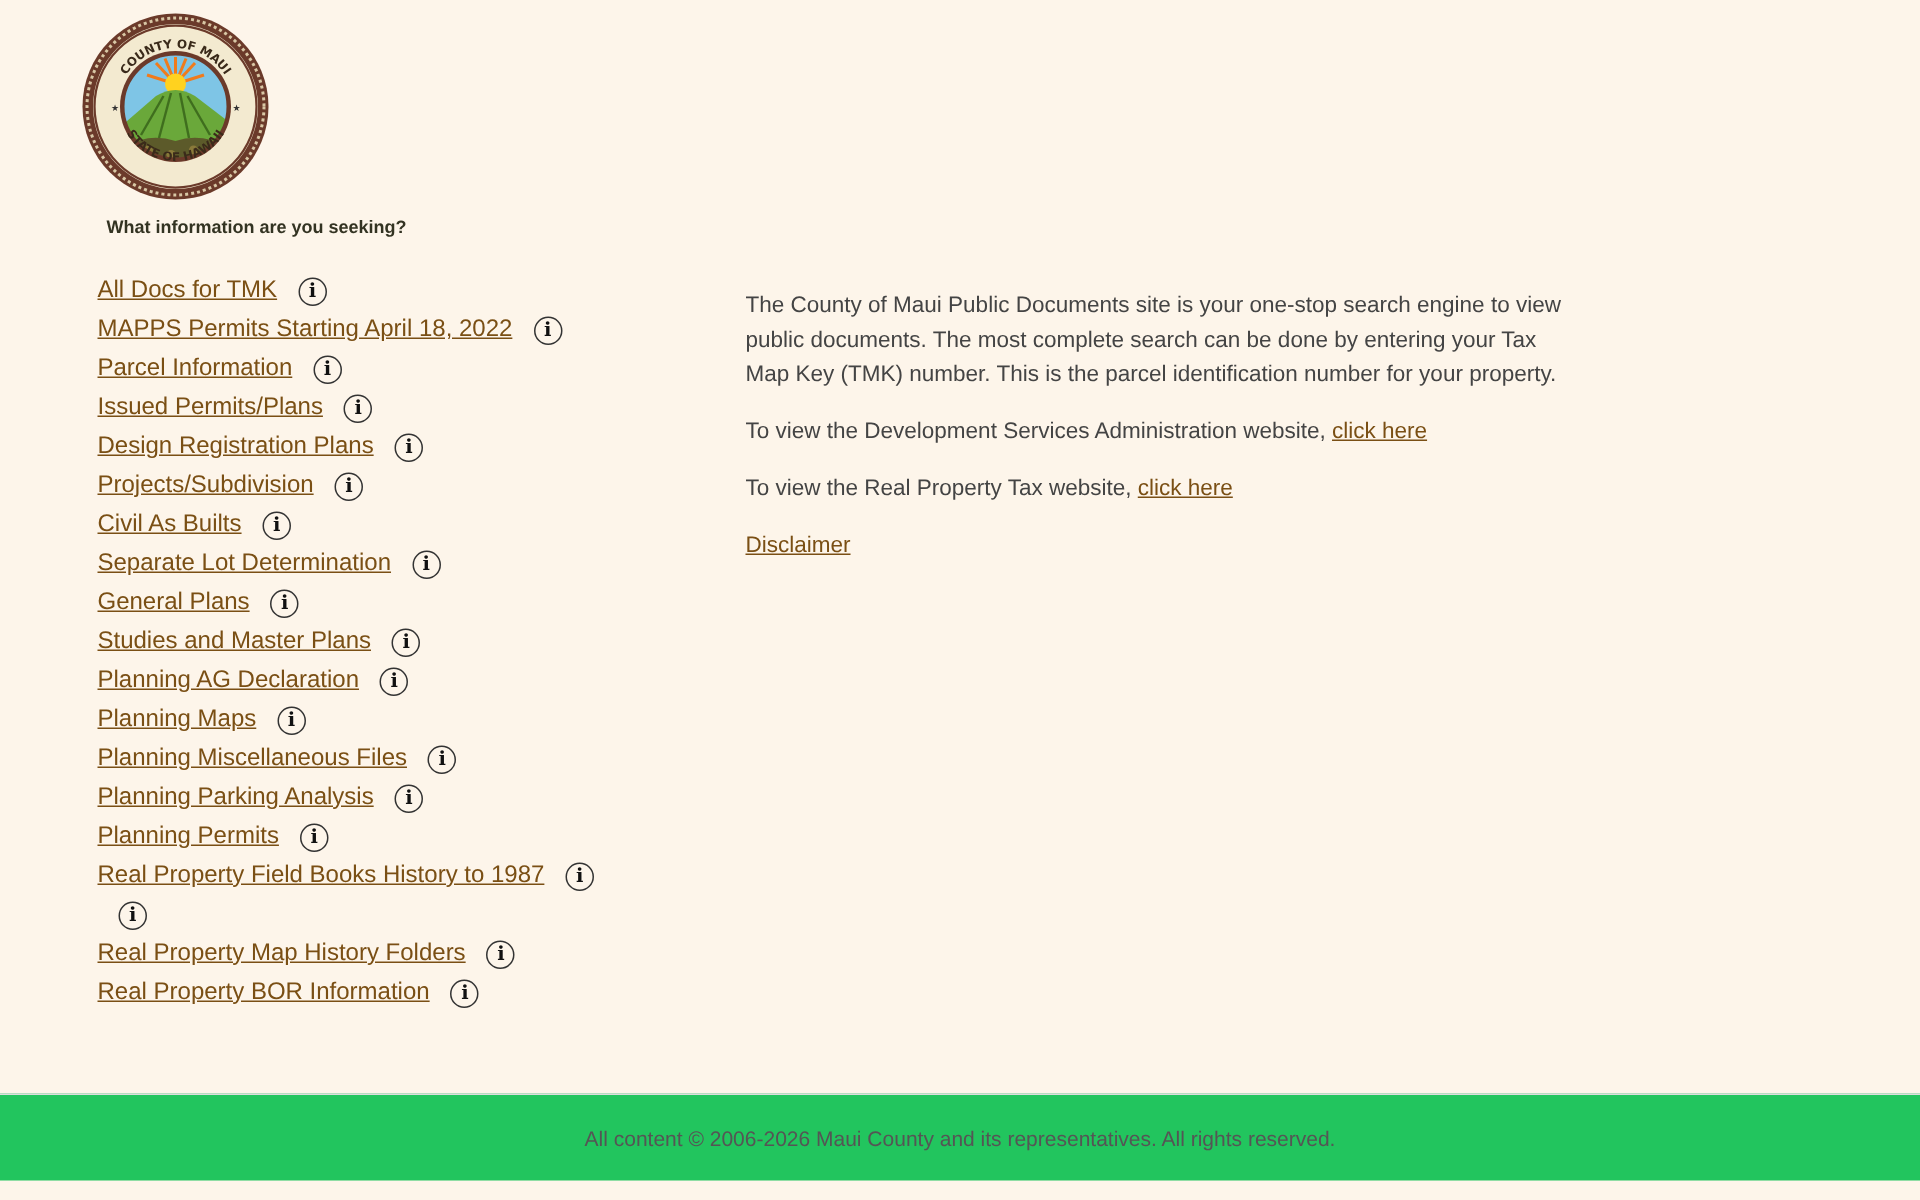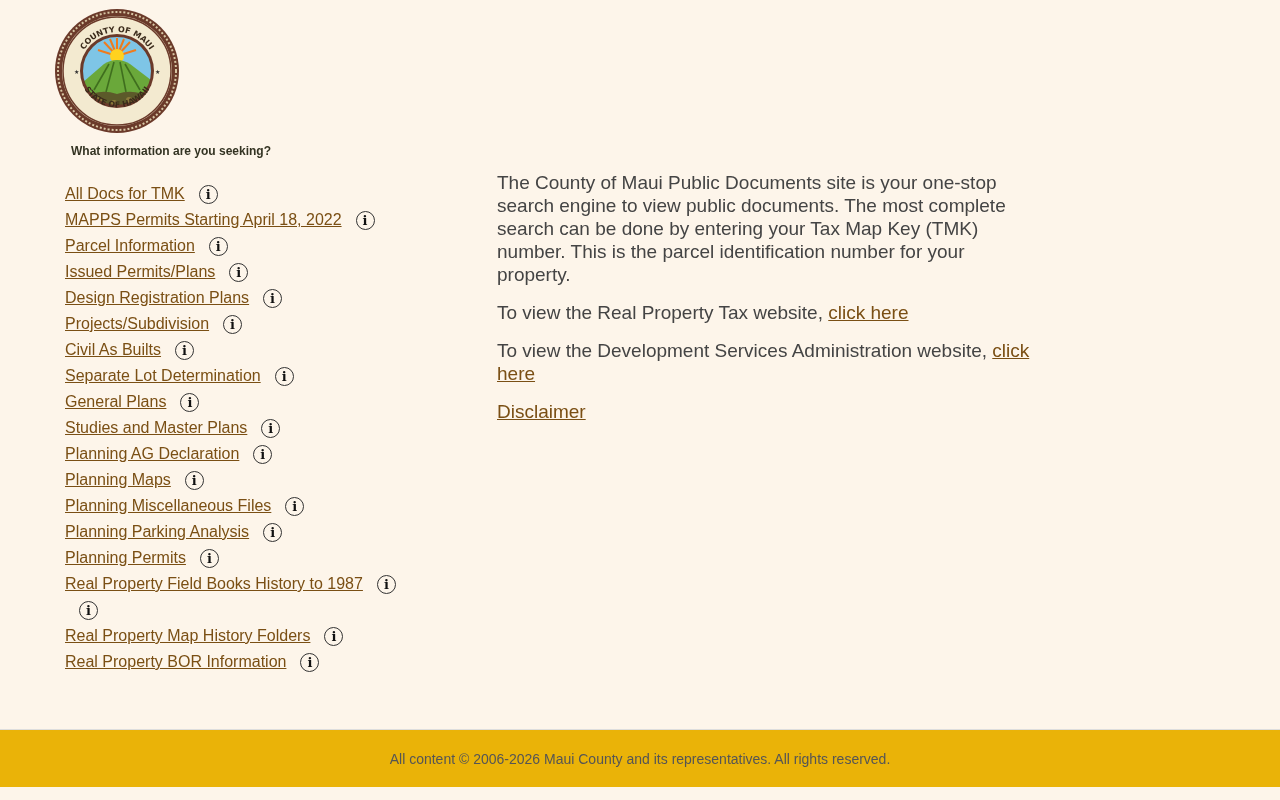--- a/index.html
+++ b/index.html
@@ -53,35 +53,35 @@
       font-weight: bold;
       font-size: 13px;
       color: #111;
       background: #fdf5ea;
       cursor: pointer;
       line-height: 1;
     }
     .intro {
       position: absolute;
       left: 497px;
-      top: 171px;
+      top: 192px;
       width: 545px;
       color: #444;
-      font-size: 19px;
+      font-size: 15px;
       line-height: 23px;
     }
     .intro p { margin: 0 0 15px 0; }
     .intro a { color: #7a4f14; text-decoration: underline; cursor: pointer; }
     .footer {
       position: absolute;
       left: 0;
       top: 729px;
       width: 1280px;
       height: 57px;
-      background: #eab308;
+      background: #22c55e;
       border-top: 1px solid #ddd;
       display: flex;
       align-items: center;
       justify-content: center;
       color: #555;
       font-size: 14px;
     }
   </style>
 </head>
 <body>
@@ -214,21 +214,21 @@
         <span class="info-icon">i</span>
       </li>
     <li>
         <a>Real Property BOR Information</a>
         <span class="info-icon">i</span>
       </li>
   </ul>
 
   <div class="intro">
     <p>The County of Maui Public Documents site is your one-stop search engine to view public documents. The most complete search can be done by entering your Tax Map Key (TMK) number. This is the parcel identification number for your property.</p>
+    <p><span>To view the Development Services Administration website, </span><a>click here</a></p>
     <p><span>To view the Real Property Tax website, </span><a>click here</a></p>
-    <p><span>To view the Development Services Administration website, </span><a>click here</a></p>
     <p><a>Disclaimer</a></p>
   </div>
 
   <div class="footer">
     <span>All content © 2006-2026 Maui County and its representatives. All rights reserved.</span>
   </div>
 </div>
 
 </body></html>

